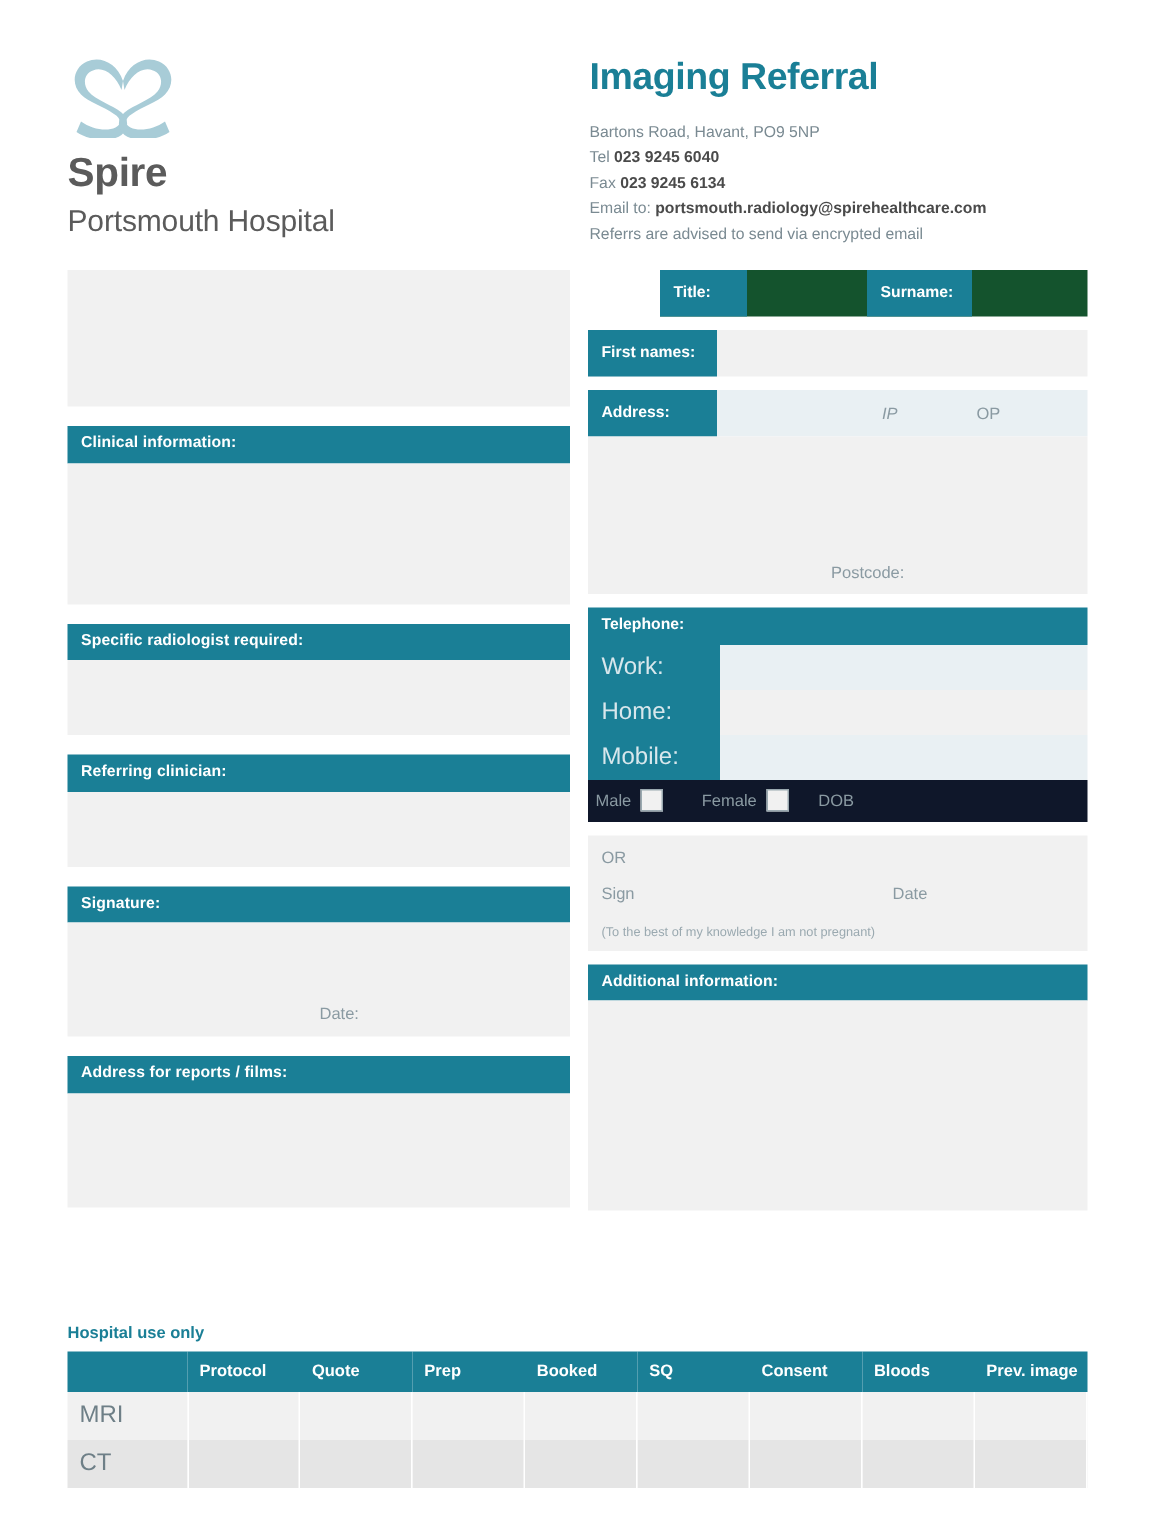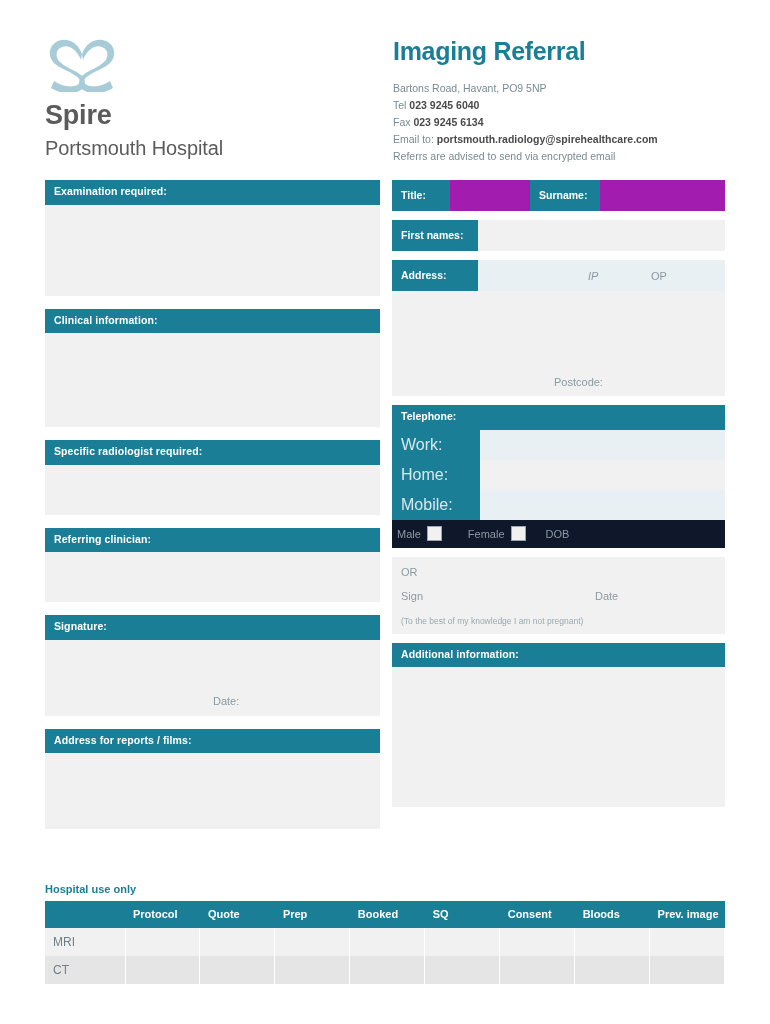--- a/index.html
+++ b/index.html
@@ -130,21 +130,22 @@
     left: 168px;
     bottom: 9px;
     font-size: 11px;
     color: #8a9aa2;
   }
 
   
   .row-titlesurname {
     position: relative;
     height: 31px;
-    background: #a21caf;
+    background: #14532d;
+    margin-left: 48px;
   }
   .chip {
     position: absolute;
     top: 0;
     height: 31px;
     background: #1a7f96;
     color: #fff;
     font-size: 10.5px;
     font-weight: bold;
     display: flex;
@@ -292,21 +293,21 @@
     background: #1a7f96;
     color: #ffffff;
     font-size: 11px;
     font-weight: bold;
     text-align: left;
     padding: 8px 0 8px 8px;
     line-height: 1;
     border: none;
   }
   table.use-table td {
-    font-size: 12px;
+    font-size: 16px;
     color: #6e7f87;
     padding: 8px 0 8px 8px;
     line-height: 1;
     height: 26px;
     border-right: 1px solid #ffffff;
   }
   table.use-table tr.r-a td { background: #f1f1f1; }
   table.use-table tr.r-b td { background: #e5e5e5; }
   table.use-table td.rowhead { color: #6e7f87; }
   table.use-table th:first-child { width: 80px; }
@@ -350,21 +351,20 @@
           <span class="strong">portsmouth.radiology@spirehealthcare.com</span>
         </div>
         <div>Referrs are advised to send via encrypted email</div>
       </div>
     </div>
   </div>
 
   <div class="col-left">
 
     <div class="block">
-      <div class="bar">Examination required:</div>
       <div class="field h-exam"></div>
     </div>
     <div class="gap-md"></div>
 
     <div class="block">
       <div class="bar">Clinical information:</div>
       <div class="field h-clin"></div>
     </div>
     <div class="gap-md"></div>
 

